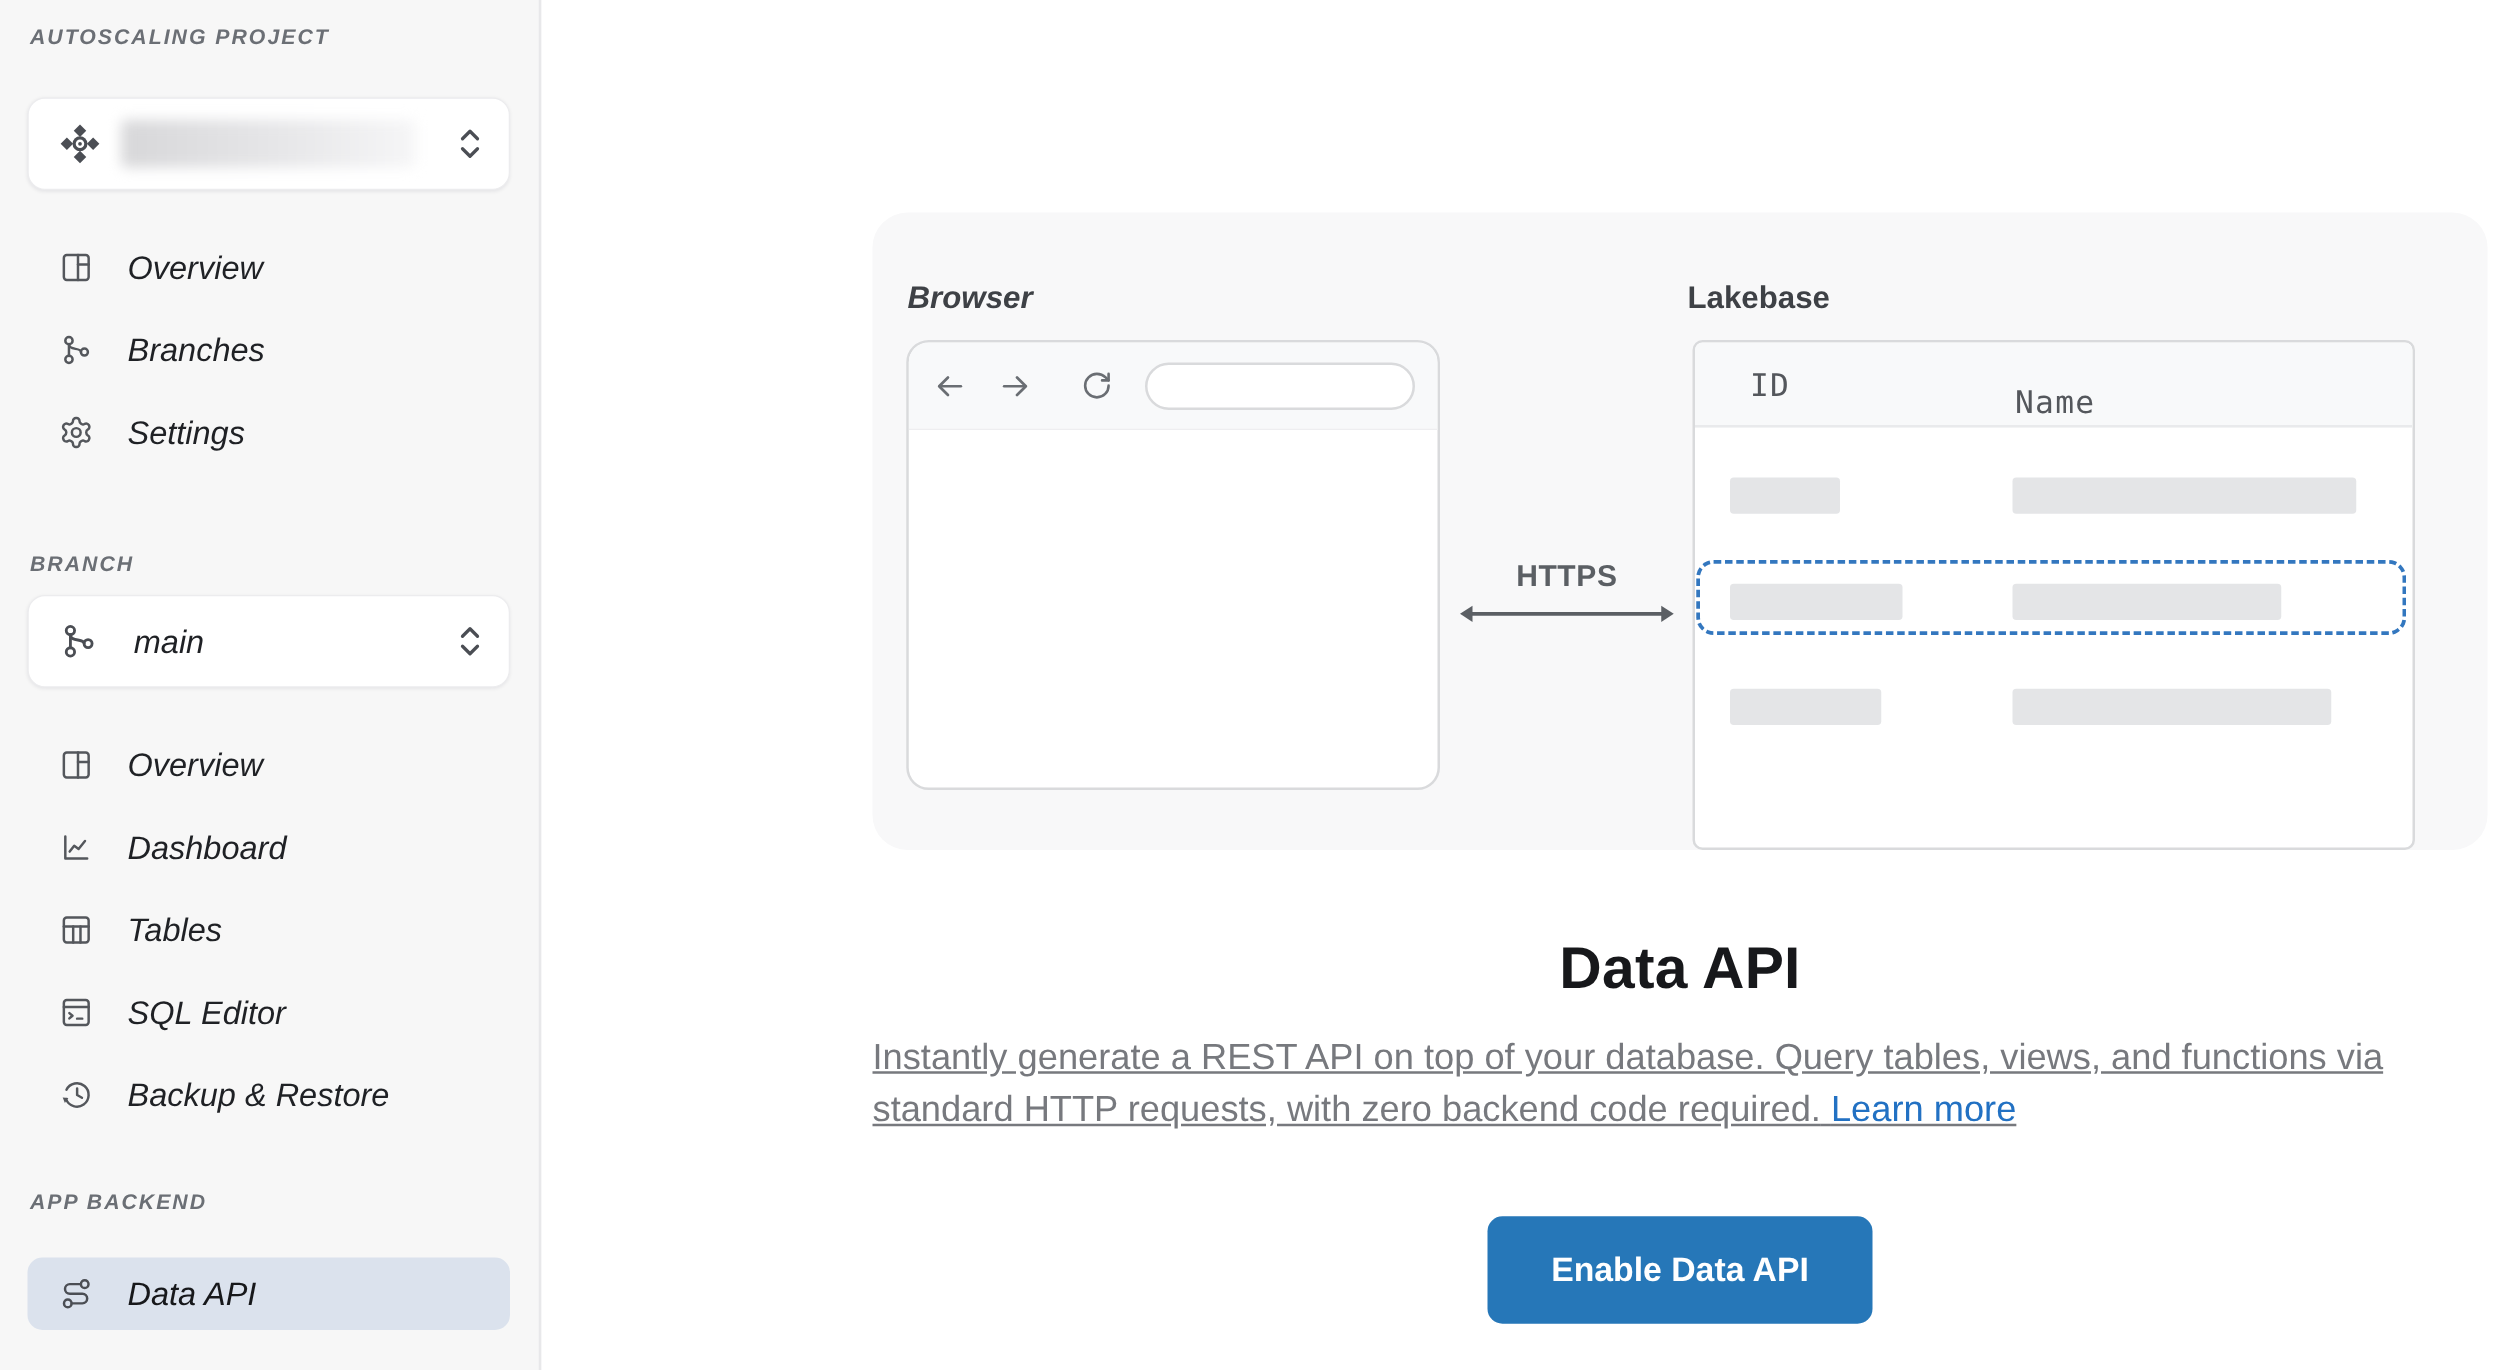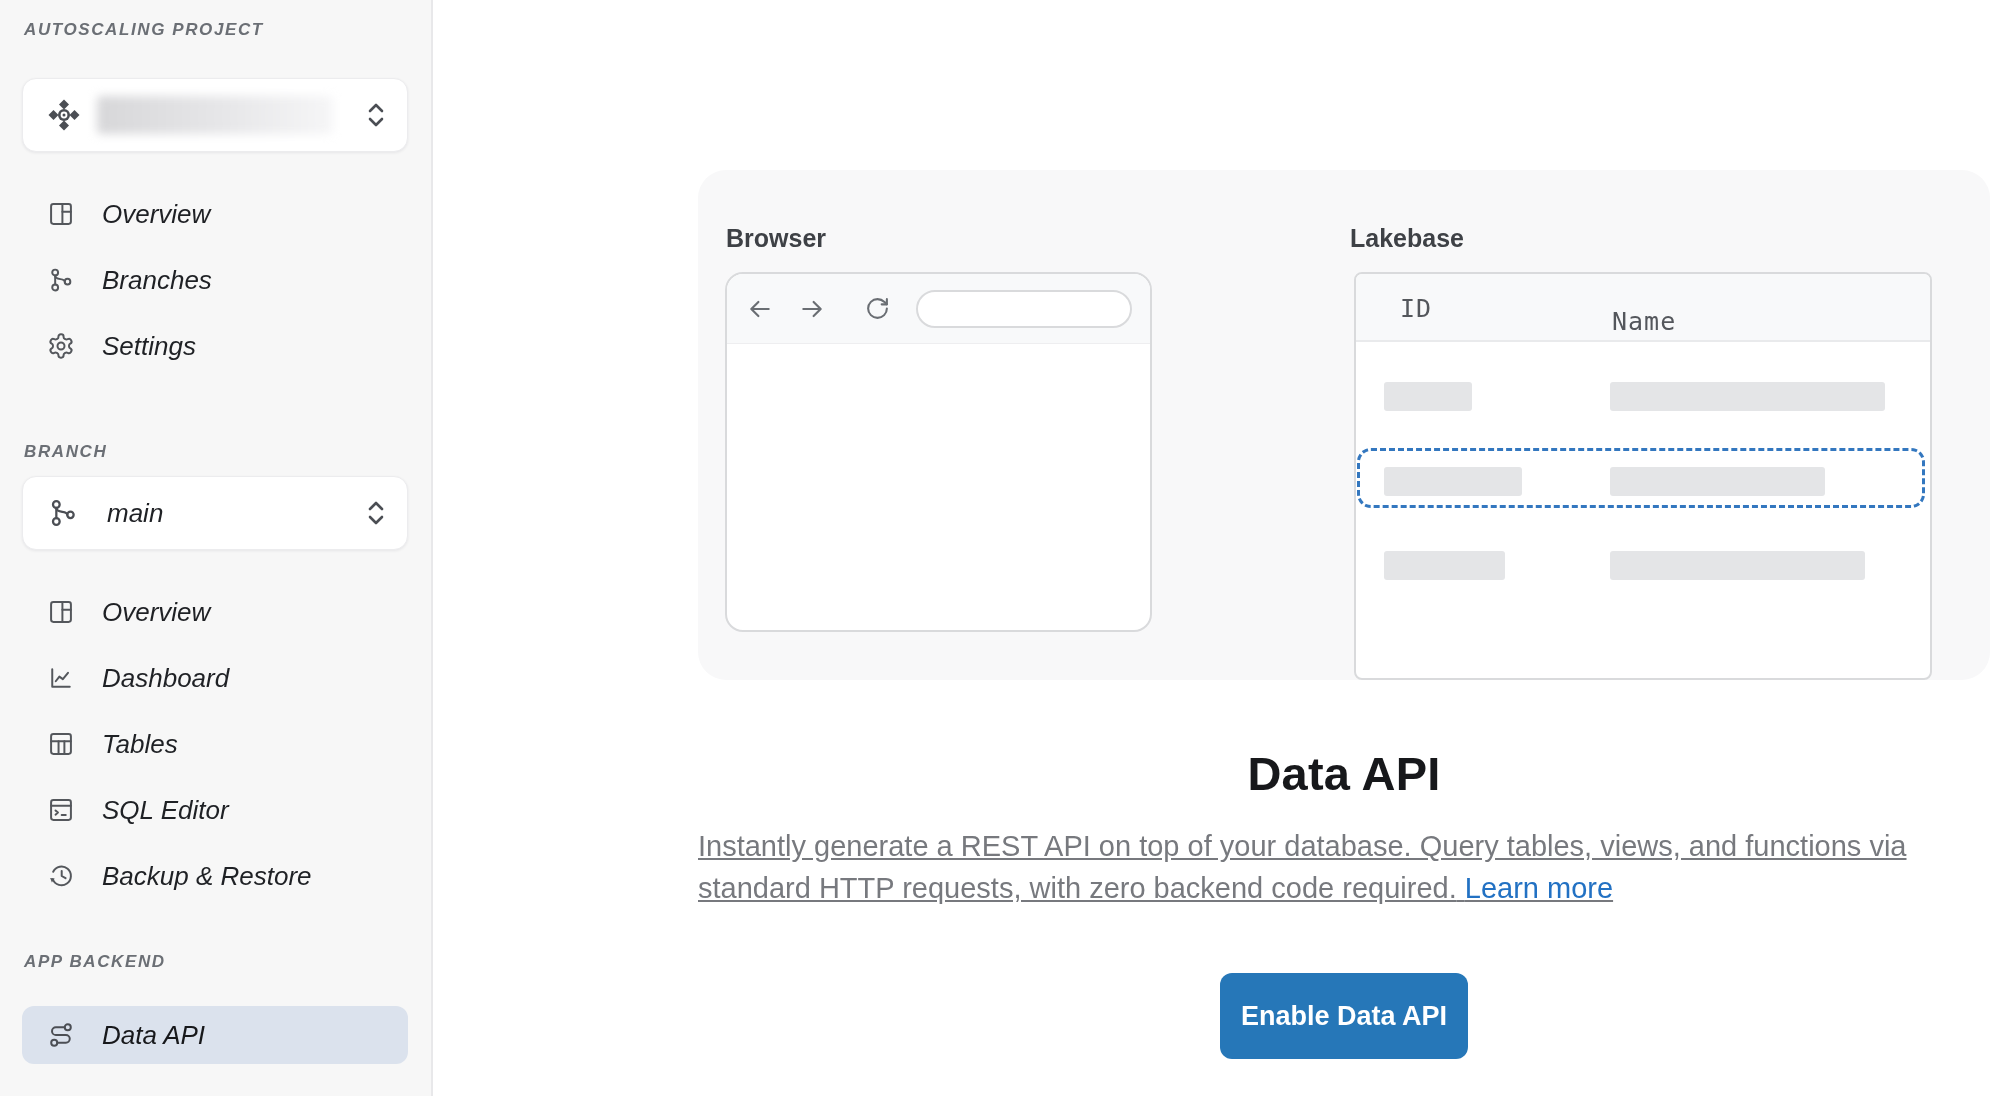--- a/index.html
+++ b/index.html
@@ -29,21 +29,21 @@
                   padding-left:24px; cursor:pointer; }
   .nav-selected .nico { width:30px; height:30px; display:flex; align-items:center;
                         justify-content:center; color:#4b4e54; flex:none; }
   .nav-selected .nlabel { margin-left:26px; font-size:26px; color:#17181b; }
   svg { display:block; }
 
   
   .content { position:absolute; left:698px; top:170px; width:1292px; }
   .hero { position:relative; width:1292px; height:510px; background:#f8f8f9; border-radius:28px; }
   .panel-label { position:absolute; top:54px; font-size:25px; font-weight:600; color:#3e4146; }
-  .browser-label { left:28px; }
+  .browser-label { left:28px;font-style:italic; }
   .lakebase-label { left:652px; }
 
   .browser-window { position:absolute; left:27px; top:102px; width:427px; height:360px;
                     background:#fff; border:2px solid #d9dadc; border-radius:18px; overflow:hidden; }
   .toolbar { height:70px; background:#f8f9fa; border-bottom:1px solid #eeeef0;
              display:flex; align-items:center; padding:0 16px; color:#6a6e73; }
   .tb-icon { flex:none; }
   .url-pill { flex:1; height:38px; margin-left:26px; margin-right:2px; background:#fff;
               border:2px solid #d9dadc; border-radius:19px; }
 
@@ -60,21 +60,21 @@
                 border:3px dashed #3377bf; border-radius:14px; }
 
   .https-group { position:absolute; left:469px; top:278px; width:173px; text-align:center;
                  color:#5b5f64; }
   .https-label { font-size:24px; font-weight:600; letter-spacing:.5px; margin-bottom:7px; }
 
   .page-title { margin-top:66px; text-align:center; font-size:47px; font-weight:700;
                 color:#17181b; letter-spacing:.2px; }
   .desc { margin-top:24px; font-size:29px; line-height:42px; color:#77797e;text-decoration:underline; }
   .desc a { color:#2271c3; text-decoration:none; cursor:pointer; }
-  .primary-btn { display:block; margin:64px auto 16px; width:248px; height:86px; border:none;
+  .primary-btn { display:block; margin:64px auto 16px; width:308px; height:86px; border:none;
                  border-radius:12px; background:#2677b8; color:#fff; font-size:27px;
                  font-weight:600; font-family:"Liberation Sans", sans-serif; cursor:pointer; }
 </style>
 </head>
 <body>
 
 <aside class="sidebar">
 
   <div class="sec-label" style="top:20px">AUTOSCALING PROJECT</div>
 
@@ -262,20 +262,30 @@
       </div>
       <div class="bar" style="left:28px;  top:108px; width:88px"></div>
       <div class="bar" style="left:254px; top:108px; width:275px"></div>
       <div class="bar" style="left:28px;  top:193px; width:138px"></div>
       <div class="bar" style="left:254px; top:193px; width:215px"></div>
       <div class="bar" style="left:28px;  top:277px; width:121px"></div>
       <div class="bar" style="left:254px; top:277px; width:255px"></div>
       <div class="dashed-row"></div>
     </div>
 
+    <div class="https-group">
+      <div class="https-label">HTTPS</div>
+      <span>
+        <svg width="173" height="16" viewBox="0 0 173 16">
+          <line x1="9" y1="8" x2="164" y2="8" stroke="#5b5f64" stroke-width="3"></line>
+          <path d="M11 1.5 1 8l10 6.5Z" fill="#5b5f64"></path>
+          <path d="M162 1.5 172 8l-10 6.5Z" fill="#5b5f64"></path>
+        </svg>
+      </span>
+    </div>
   </section>
 
   <h1 class="page-title">Data API</h1>
 
   <p class="desc"><span>Instantly generate a REST API on top of your database. Query tables, views, and functions via</span><br><span>standard HTTP requests, with zero backend code required.</span> <a>Learn more</a></p>
 
   <button class="primary-btn">Enable Data API</button>
 </main>
 
 </body></html>

